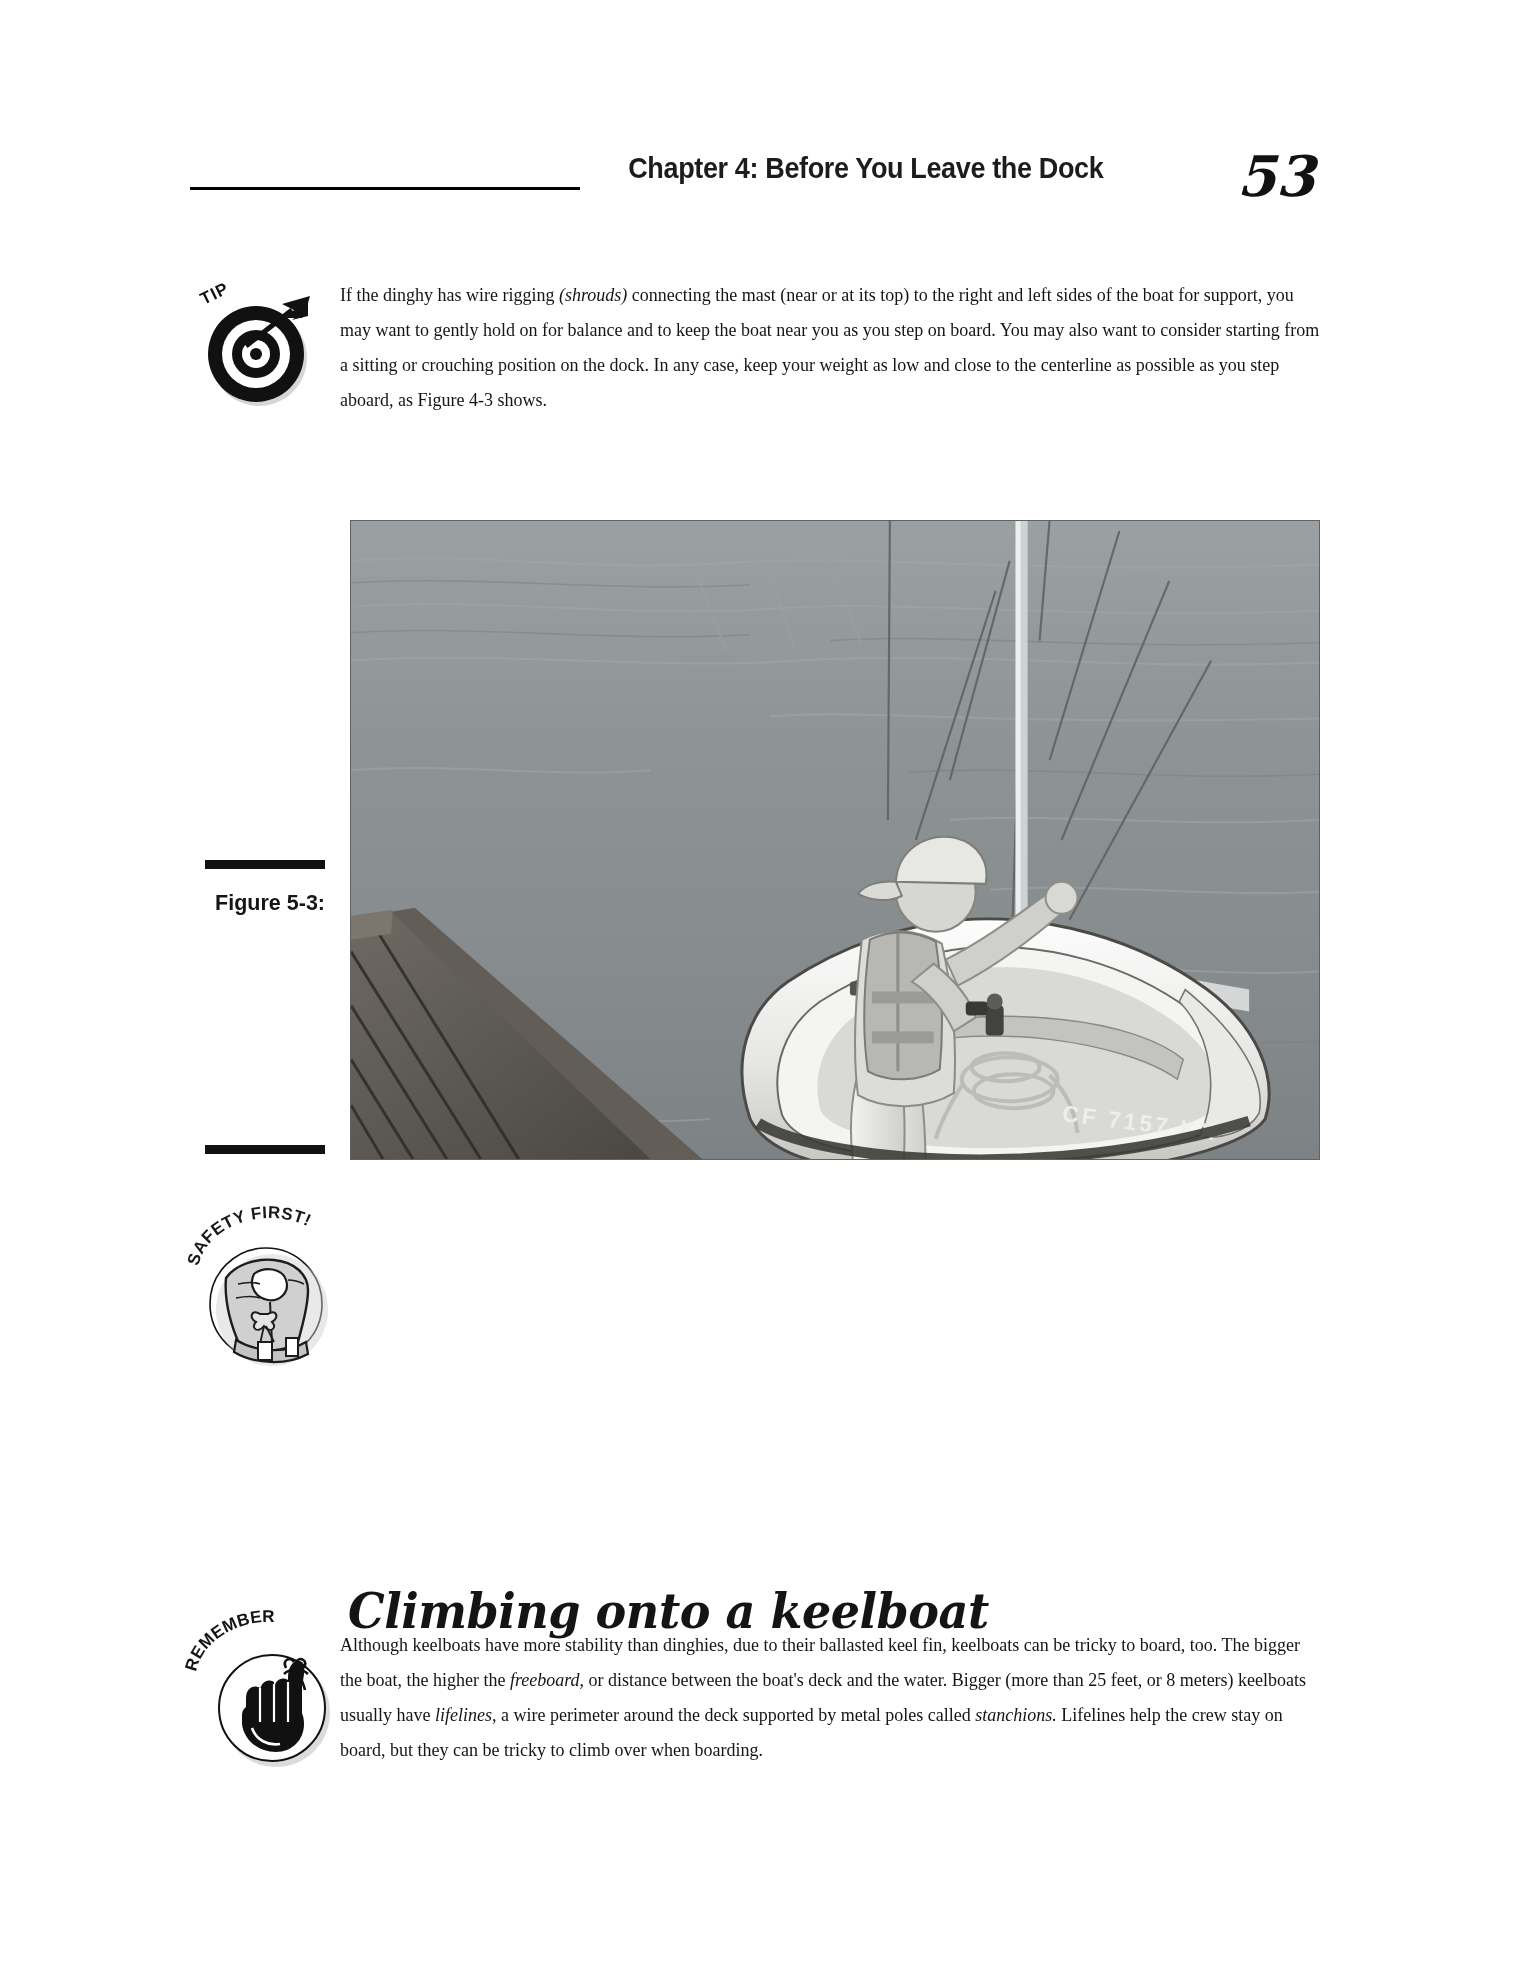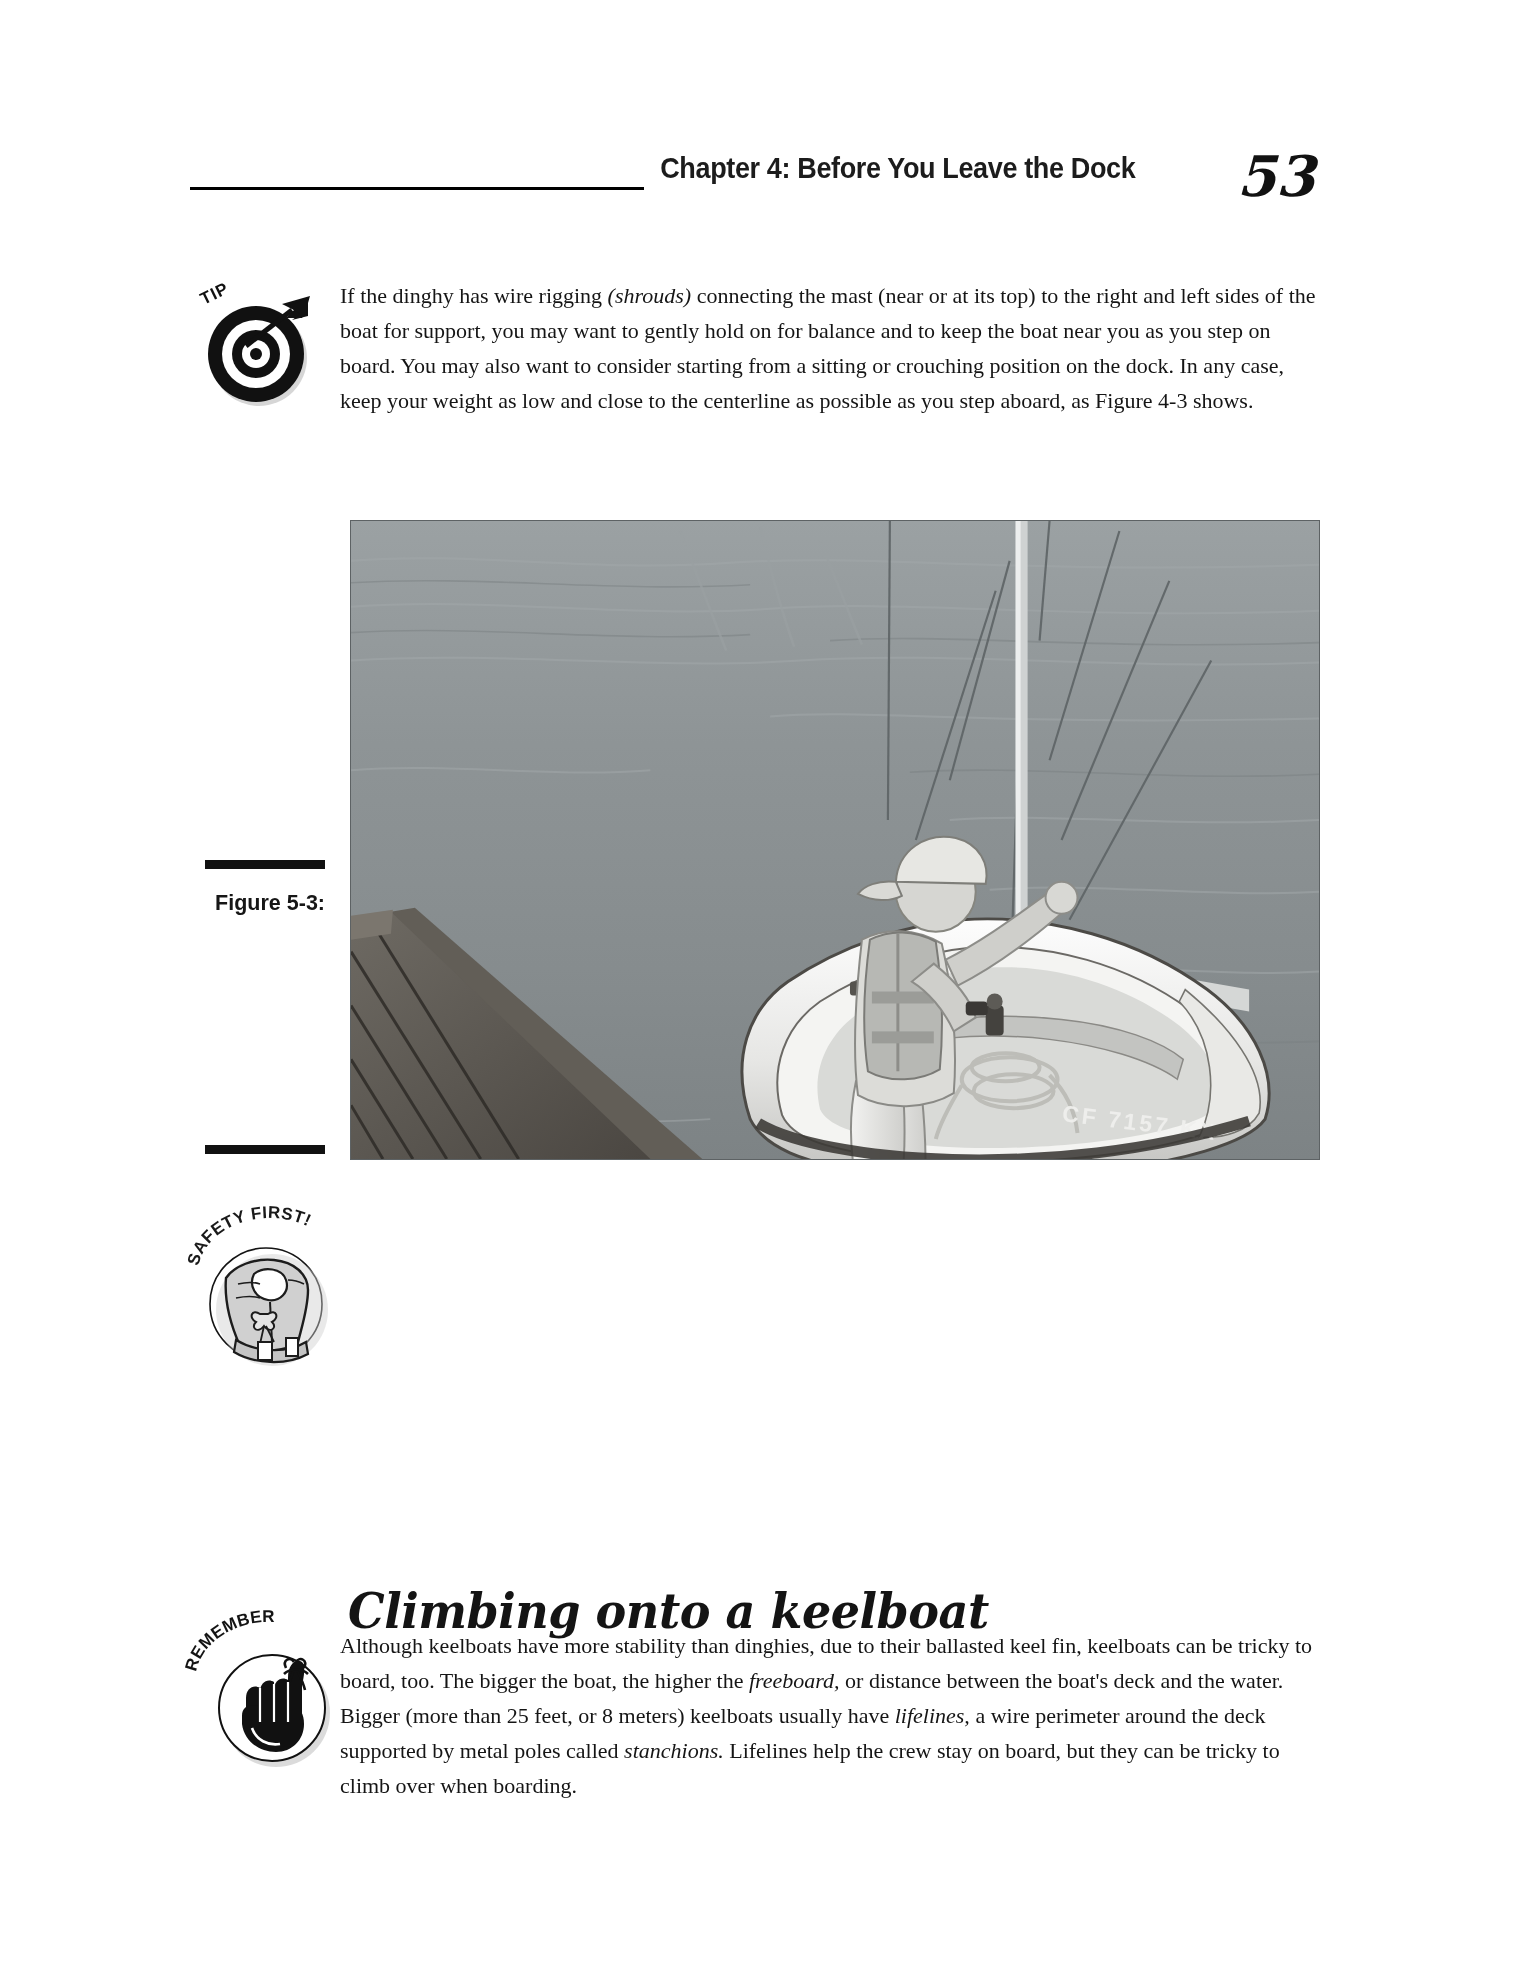--- a/index.html
+++ b/index.html
@@ -19,20 +19,21 @@
 
   
   .header {
     position: absolute;
     left: 190px;
     top: 150px;
     width: 1130px;
     height: 70px;
     display: flex;
     align-items: flex-start;
+    gap: 32px;
   }
   .header-rule-wrap {
     flex: 1 1 auto;
     position: relative;
     height: 40px;
   }
   .header-rule {
     position: absolute;
     left: 0;
     right: 0;
@@ -74,21 +75,21 @@
     flex: 0 0 150px;
     position: relative;
   }
   .body-col {
     flex: 1 1 auto;
   }
 
   p.bodytext {
     margin: 0 0 22px 0;
     font-family: "Liberation Serif", serif;
-    font-size: 22px;
+    font-size: 18px;
     line-height: 35px;
     color: #151515;
     text-align: left;
   }
   p.bodytext:last-child { margin-bottom: 0; }
   .it { font-style: italic; }
 
   
   .icon-tip {
     position: absolute;

